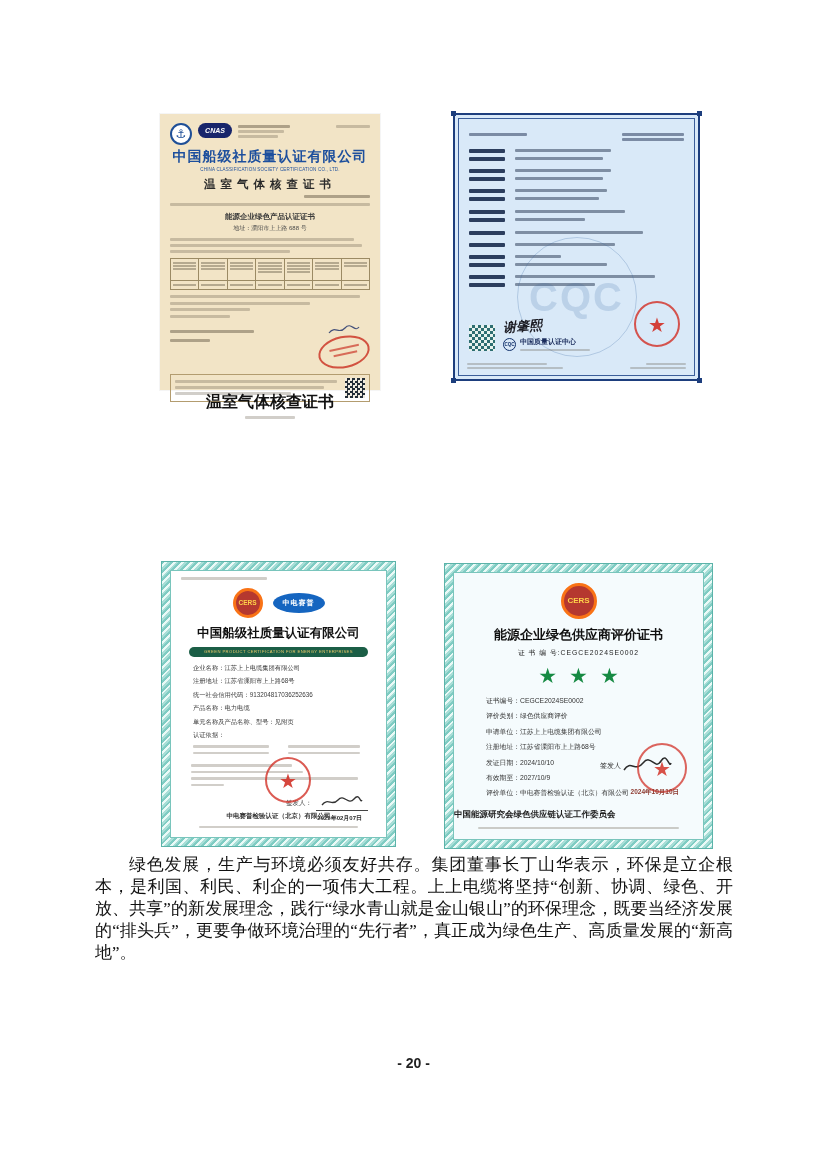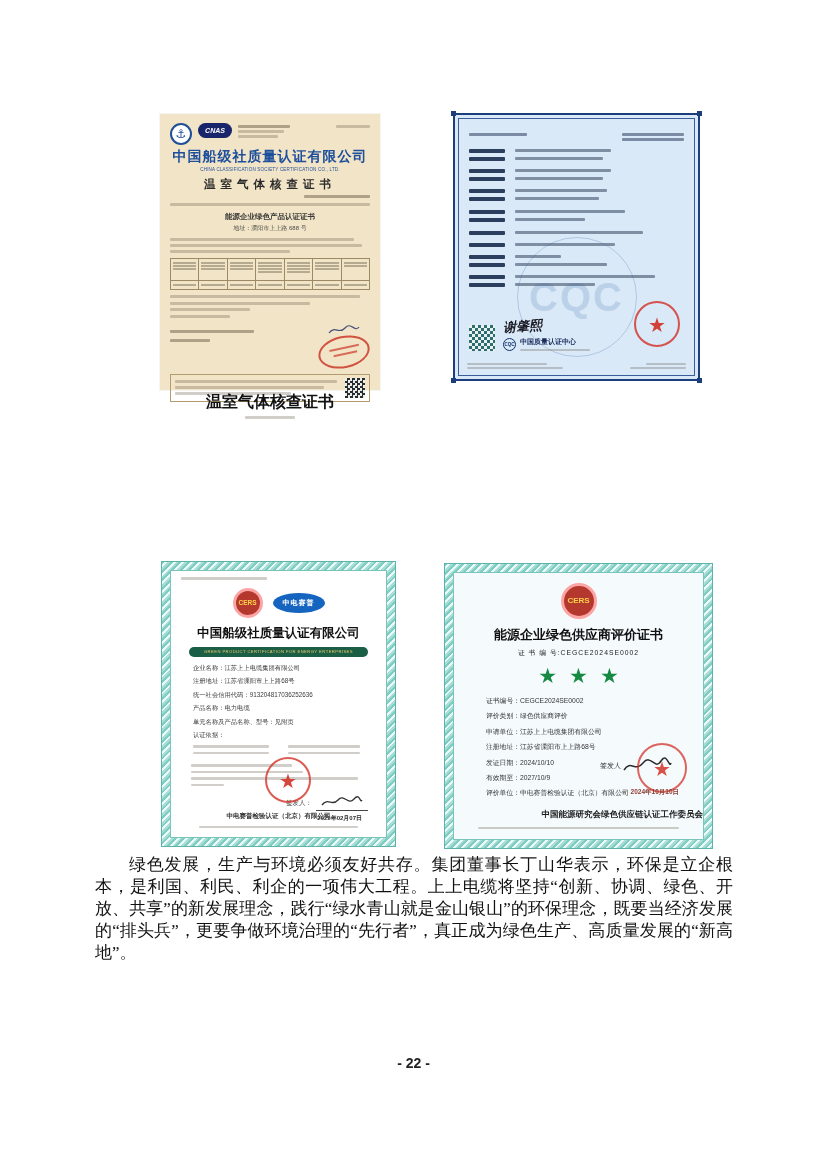--- a/index.html
+++ b/index.html
@@ -84,21 +84,21 @@
   .cqc-footline { position:absolute; left:8px; right:8px; bottom:6px; display:flex; justify-content:space-between; }
 
   
   .cert-teal { padding:8px; background:repeating-linear-gradient(135deg,#7fccc3 0 2px,#eafaf7 2px 4px,#a8ded7 4px 6px);
     box-shadow:0 0 0 1px #5bb3a9; font-family:"Liberation Sans","DejaVu Sans",sans-serif; }
   .teal-inner { background:#fff; border:1px solid #79c5bc; width:100%; height:100%; padding:6px 10px; position:relative; }
   .cert-gp { left:162px; top:562px; width:233px; height:284px; }
   .cert-gs { left:445px; top:564px; width:267px; height:284px; }
   .cert-gs .teal-inner { background:#f5fbfd; }
 
-  .cers { border-radius:50%; background:#b5382f; border:3px solid #fca5a5; color:#ffd24a;
+  .cers { border-radius:50%; background:#b5382f; border:3px solid #f97316; color:#ffd24a;
     font-weight:bold; text-align:center; position:relative; }
   .cers.small { width:30px; height:30px; font-size:6.5px; line-height:24px; }
   .cers.big { width:36px; height:36px; font-size:8px; line-height:30px; }
 
   .gp-logos { display:flex; justify-content:center; align-items:center; gap:10px; margin-top:8px; }
   .brand-oval { background:#1565c0; color:#fff; border-radius:50%; width:52px; height:20px;
     font-size:7px; font-weight:bold; text-align:center; line-height:20px; letter-spacing:1px; }
   .gp-title { font-size:12.5px; font-weight:bold; color:#101010; margin-top:7px; }
   .gp-banner { margin:5px auto 0; width:92%; background:#1b5e46; color:#e9c96a; font-size:4.2px;
     letter-spacing:.4px; padding:2.5px 0; border-radius:6px; }
@@ -116,21 +116,21 @@
   .gp-footbar { position:absolute; left:28px; right:28px; bottom:9px; }
 
   .gs-certno { font-size:6.8px; letter-spacing:1px; color:#222; margin-top:4px; }
   .gs-stars { margin-top:6px; color:#168a43; font-size:21px; letter-spacing:12px; text-indent:12px; }
   .gs-fields { margin:8px 0 0 22px; display:flex; flex-direction:column; gap:5.4px;
     font-size:6.8px; color:#333; text-align:left; }
   .gs-signrow { position:absolute; right:30px; bottom:64px; font-size:7px; color:#333; display:flex; align-items:center; }
   .gs-seal { position:absolute; right:16px; bottom:46px; width:50px; height:50px; border-radius:50%;
     border:2px solid rgba(210,50,40,.75); color:rgba(210,50,40,.85); font-size:20px; line-height:48px; text-align:center; }
   .gs-date { position:absolute; right:24px; bottom:42px; font-size:6.5px; font-weight:bold; color:#8d3a30; }
-  .gs-org { position:absolute; left:0; right:0; bottom:18px; font-size:8.5px; font-weight:bold; color:#1e1e1e; text-align:right; }
+  .gs-org { position:absolute; left:0; right:0; bottom:18px; font-size:8.5px; font-weight:bold; color:#1e1e1e; text-align:left; }
   .gs-footbar { position:absolute; left:24px; right:24px; bottom:10px; }
 
   
   .cap { top:392px; font-size:16px; font-weight:bold; color:#111; }
   .cap-left { left:160px; width:220px; }
   .cap-right { left:430px; width:290px; }
   .body-text { left:95px; width:638px; font-size:17px; line-height:21.9px; text-align:justify; color:#111; }
   .body-text p { text-indent:2em; }
   #para1 { top:419px; }
   #paras23 { top:854px; }
@@ -451,15 +451,15 @@
       <div class="gs-footbar">
         <div class="bar light" style="width:100%; height:2px"></div>
       </div>
     </div>
   </div>
 
   <div class="abs body-text" id="paras23">
     <p>绿色发展，生产与环境必须友好共存。集团董事长丁山华表示，环保是立企根本，是利国、利民、利企的一项伟大工程。上上电缆将坚持“创新、协调、绿色、开放、共享”的新发展理念，践行“绿水青山就是金山银山”的环保理念，既要当经济发展的“排头兵”，更要争做环境治理的“先行者”，真正成为绿色生产、高质量发展的“新高地”。</p>
   </div>
 
-  <div class="abs pageno">- 22 -</div>
+  <div class="abs pageno">- 20 -</div>
 
 </div>
 
 </body></html>

